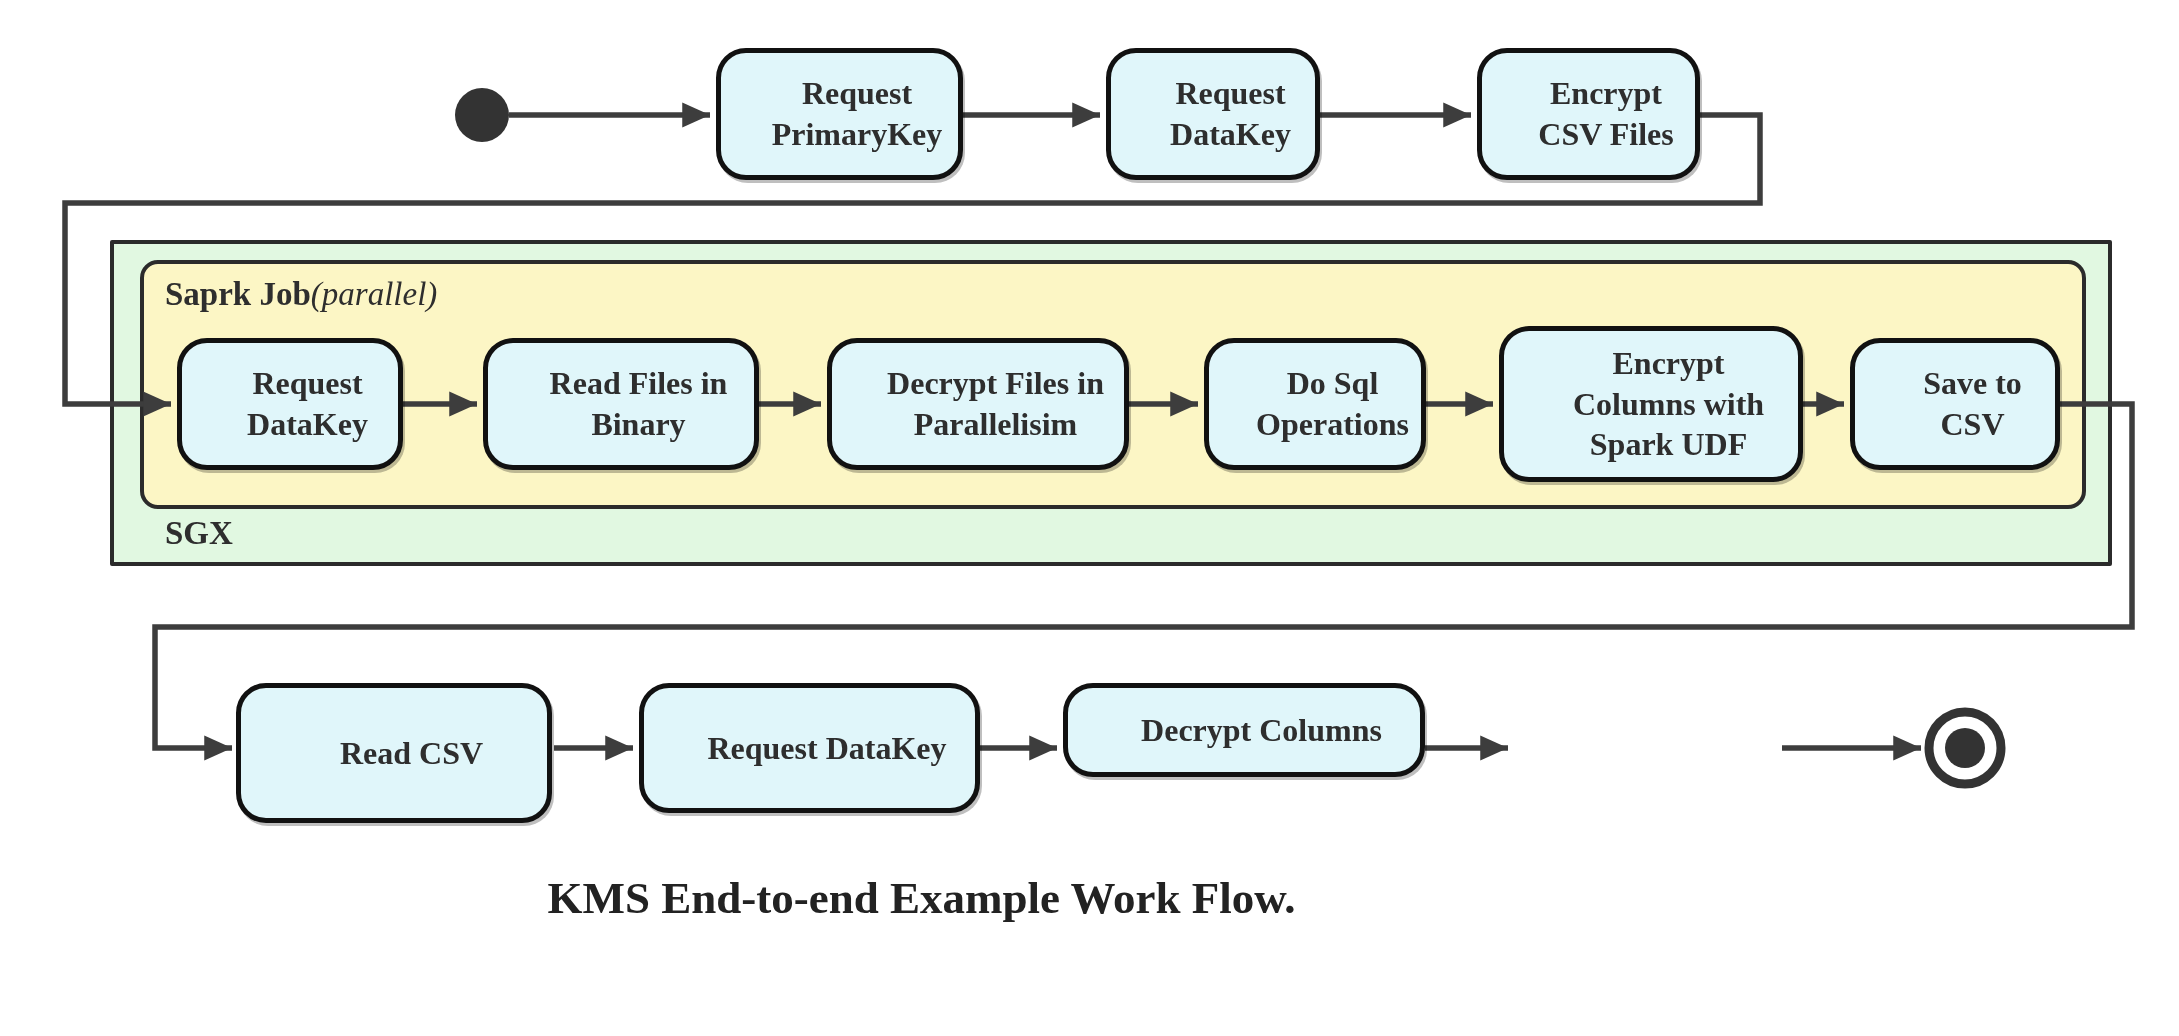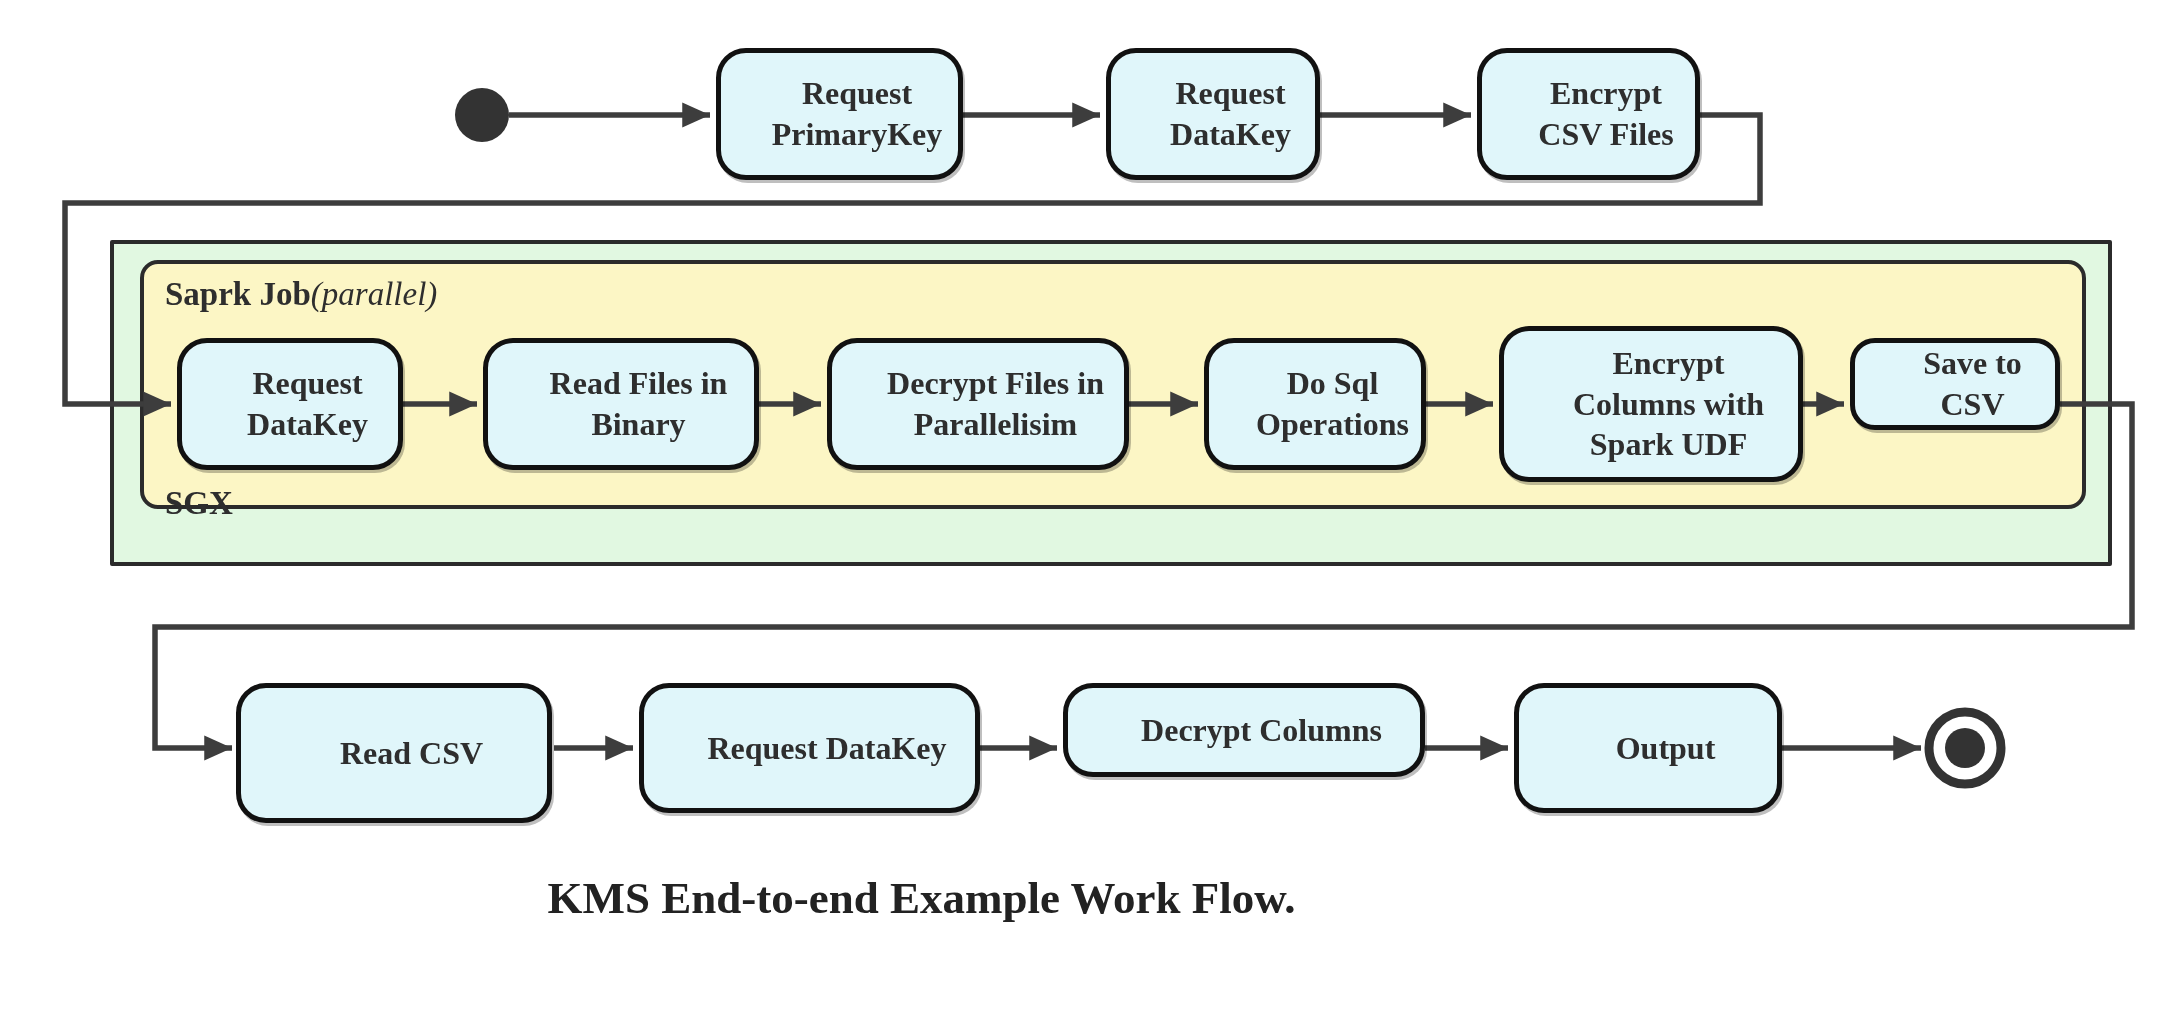--- a/index.html
+++ b/index.html
@@ -94,42 +94,41 @@
     <path class="edge" d="M1425,748 H1508" marker-end="url(#arr)"></path>
     <path class="edge" d="M1782,748 H1921" marker-end="url(#arr)"></path>
 
     <circle class="end-ring" cx="1965" cy="748" r="36"></circle>
     <circle class="end-core" cx="1965" cy="748" r="20"></circle>
   </svg>
 
   <div class="container-label" style="left:165px;top:276px;">
     <span>Saprk Job</span><span class="annotation">(parallel)</span>
   </div>
-  <div class="container-label" style="left:165px;top:485px;">SGX</div>
+  <div class="container-label" style="left:165px;top:515px;">SGX</div>
 
   <div class="node" style="left:716px;top:48px;width:247px;height:132px;">Request
 PrimaryKey</div>
   <div class="node" style="left:1106px;top:48px;width:214px;height:132px;">Request
 DataKey</div>
   <div class="node" style="left:1477px;top:48px;width:223px;height:132px;">Encrypt
 CSV Files</div>
 
   <div class="node" style="left:177px;top:338px;width:226px;height:132px;">Request
 DataKey</div>
   <div class="node" style="left:483px;top:338px;width:276px;height:132px;">Read Files in
 Binary</div>
   <div class="node" style="left:827px;top:338px;width:302px;height:132px;">Decrypt Files in
 Parallelisim</div>
   <div class="node" style="left:1204px;top:338px;width:222px;height:132px;">Do Sql
 Operations</div>
   <div class="node" style="left:1499px;top:326px;width:304px;height:156px;">Encrypt
 Columns with
 Spark UDF</div>
-  <div class="node" style="left:1850px;top:338px;width:210px;height:92px;border-radius:25px;">Save to CSV</div>
+  <div class="node" style="left:1850px;top:338px;width:210px;height:132px;">Save to CSV</div>
 
   <div class="node" style="left:236px;top:683px;width:316px;height:140px;">Read CSV</div>
   <div class="node" style="left:639px;top:683px;width:341px;height:130px;">Request DataKey</div>
   <div class="node" style="left:1063px;top:683px;width:362px;height:94px;">Decrypt Columns</div>
-  <div class="node" style="left:1514px;top:683px;width:268px;height:130px;">Output</div>
 
   <div class="caption">KMS End-to-end Example Work Flow.</div>
 
 </div>
 
 </body></html>

